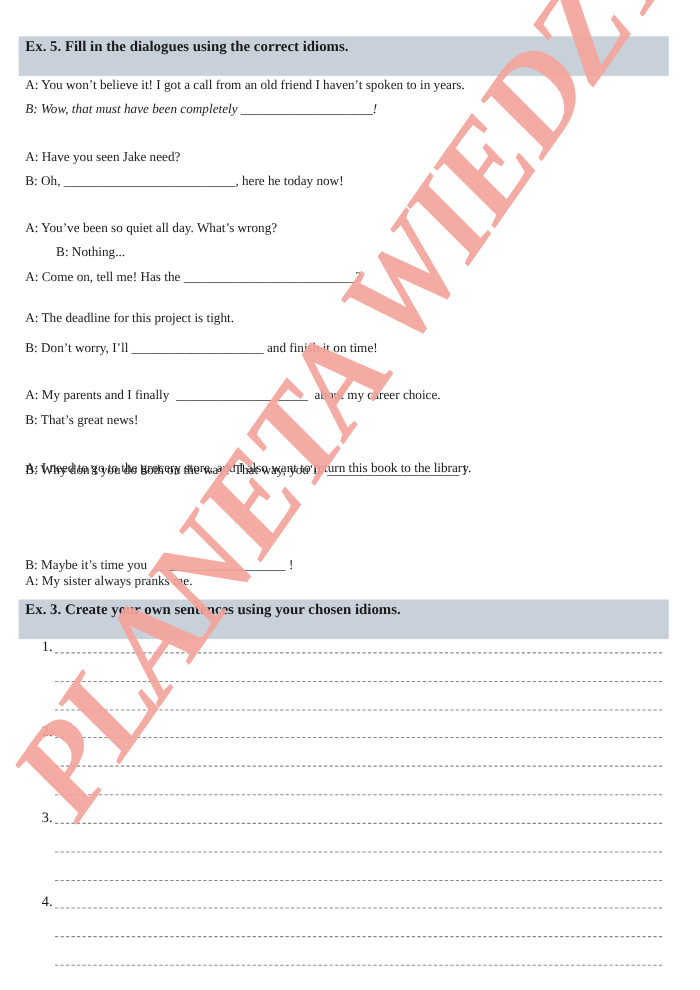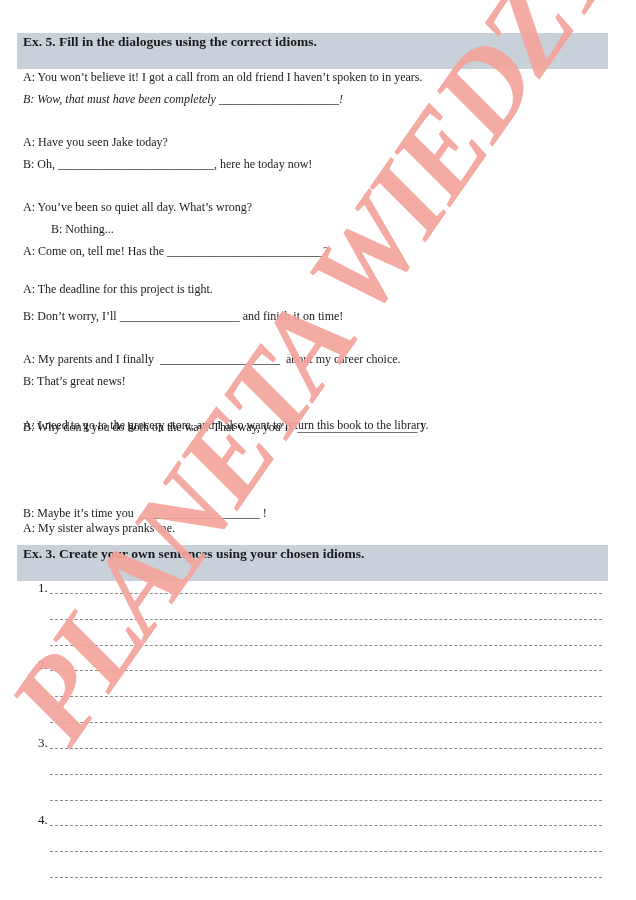--- a/index.html
+++ b/index.html
@@ -15,21 +15,21 @@
 </head>
 <body>
 
 <div class="bar" style="top:33px;">
   <span>Ex. 5. Fill in the dialogues using the correct idioms.</span>
 </div>
 
 <div id="ex5-lines">
     <div class="line" style="top: 68px;">A: You won’t believe it! I got a call from an old friend I haven’t spoken to in years.</div>
     <div class="line" style="top: 90px; font-style: italic;">B: Wow, that must have been completely ____________________!</div>
-    <div class="line" style="top: 133px;">A: Have you seen Jake today?</div>
+    <div class="line" style="top: 133px;">A: Have you seen Jake need?</div>
     <div class="line" style="top: 155px;">B: Oh, __________________________, here he today now!</div>
     <div class="line" style="top: 198px;">A: You’ve been so quiet all day. What’s wrong?</div>
     <div class="line" style="top: 220px; margin-left: 28px;">B: Nothing...</div>
     <div class="line" style="top: 242px;">A: Come on, tell me! Has the __________________________?</div>
     <div class="line" style="top: 280px;">A: The deadline for this project is tight.</div>
     <div class="line" style="top: 307px;">B: Don’t worry, I’ll ____________________ and finish it on time!</div>
     <div class="line" style="top: 350px;">A: My parents and I finally  ____________________  about my career choice.</div>
     <div class="line" style="top: 372px;">B: That’s great news!</div>
     <div class="line" style="top: 416px;">A: I need to go to the grocery store, and I also want to return this book to the library.</div>
     <div class="line" style="top: 418px; text-align: right;">B: Why don’t you do both on the way? That way, you’ll  ____________________ !</div>

